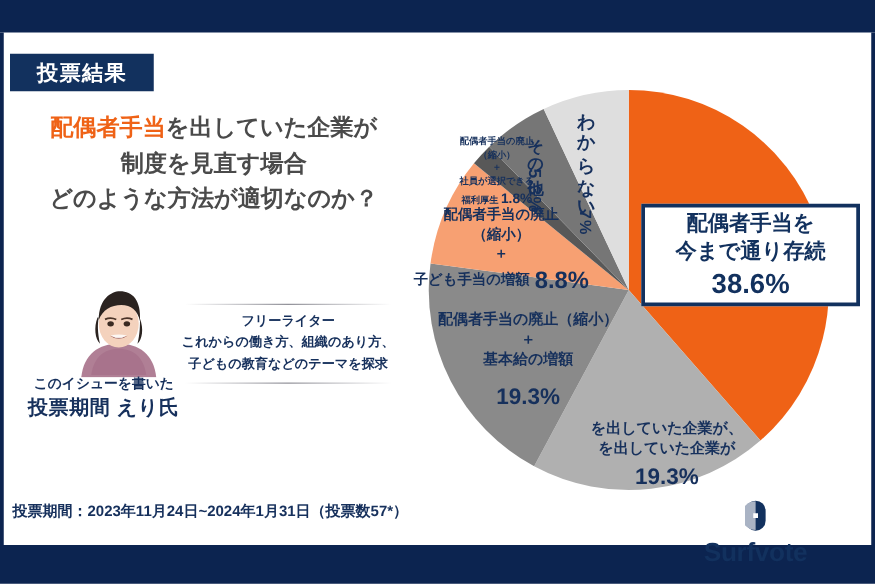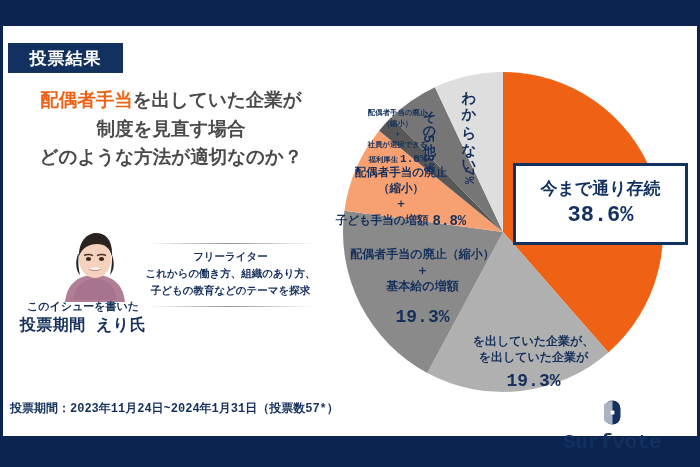--- a/index.html
+++ b/index.html
@@ -1,21 +1,21 @@
 <!DOCTYPE html>
 <html><head>
 <meta charset="utf-8">
 <style>
   html,body{margin:0;padding:0;}
   body{
     width:700px;height:467px;overflow:hidden;background:#ffffff;
     font-family:"Liberation Sans","DejaVu Sans",sans-serif;
     color:#14264f;position:relative;
   }
-  .page{position:absolute;inset:0;background:#fff;font-family:Liberation Mono, monospace;}
+  .page{position:absolute;inset:0;background:#fff;}
   .bar-top{position:absolute;left:0;top:0;width:700px;height:26px;background:#0c2450;}
   .bar-bottom{position:absolute;left:0;top:436px;width:700px;height:31px;background:#0c2450;}
   .edge-l{position:absolute;left:0;top:26px;width:3px;height:410px;background:#0c2450;}
   .edge-r{position:absolute;left:697px;top:26px;width:3px;height:410px;background:#0c2450;}
 
   
   .badge{
     position:absolute;left:8px;top:43px;width:115px;height:30px;
     background:#12315e;color:#fff;font-size:17px;font-weight:bold;
     display:flex;align-items:center;justify-content:center;letter-spacing:1px;
@@ -65,21 +65,21 @@
 
   .lab{position:absolute;color:#16305c;font-weight:bold;text-align:center;line-height:1.35;}
   .lab .pct{font-size:15px;}
 
   
   #lab-small{left:12px;top:48px;width:95px;font-size:7.4px;line-height:1.45;}
   #lab-small .pct{font-size:11px;display:inline-block;margin-left:2px;}
   #lab-small .pct-row{margin-top:1px;}
 
   #lab-child{left:-12px;top:105px;width:150px;font-size:11.5px;}
-  #lab-child .pct{font-size:14px;}
+  #lab-child .pct{font-size:19px;}
   #lab-child .rowin{display:flex;align-items:center;justify-content:center;gap:4px;}
 
   #lab-base{left:-8px;top:187px;width:185px;font-size:12px;}
   #lab-base .pct{font-size:18px;display:block;margin-top:9px;}
 
   #lab-income{left:103px;top:274px;width:185px;font-size:12px;}
   #lab-income .pct{font-size:18px;display:block;margin-top:3px;}
 
   .vlab{
     position:absolute;color:#16305c;font-weight:bold;
@@ -214,17 +214,18 @@
     <div class="vlab" id="lab-other">
       <span>その他</span><span class="pn">5.3%</span>
     </div>
 
     <div class="vlab" id="lab-dk">
       <span>わからない</span><span class="pn">7%</span>
     </div>
   </div>
 
   <div class="callout">
+    <div class="c1">配偶者手当を</div>
     <div class="c1">今まで通り存続</div>
     <div class="c2">38.6%</div>
   </div>
 
 </div>
 
 </body></html>

